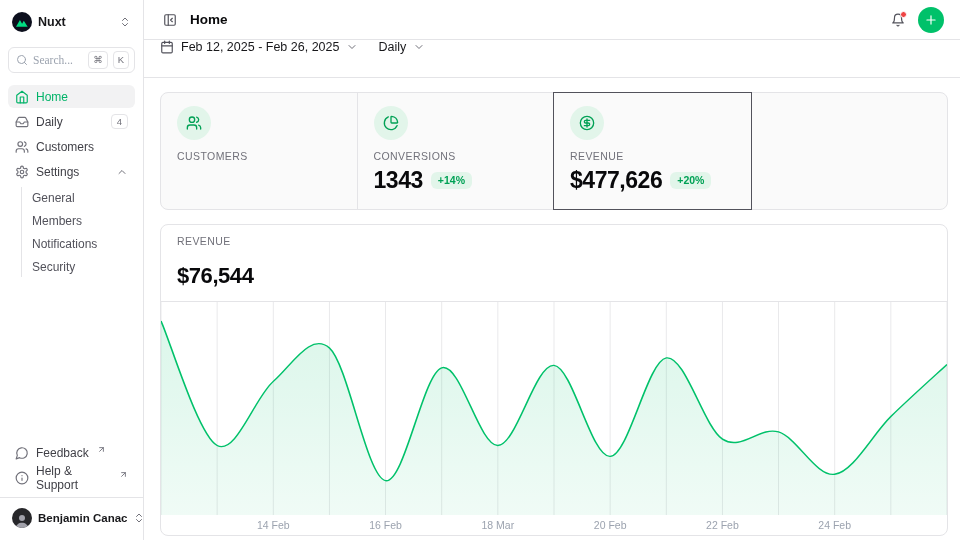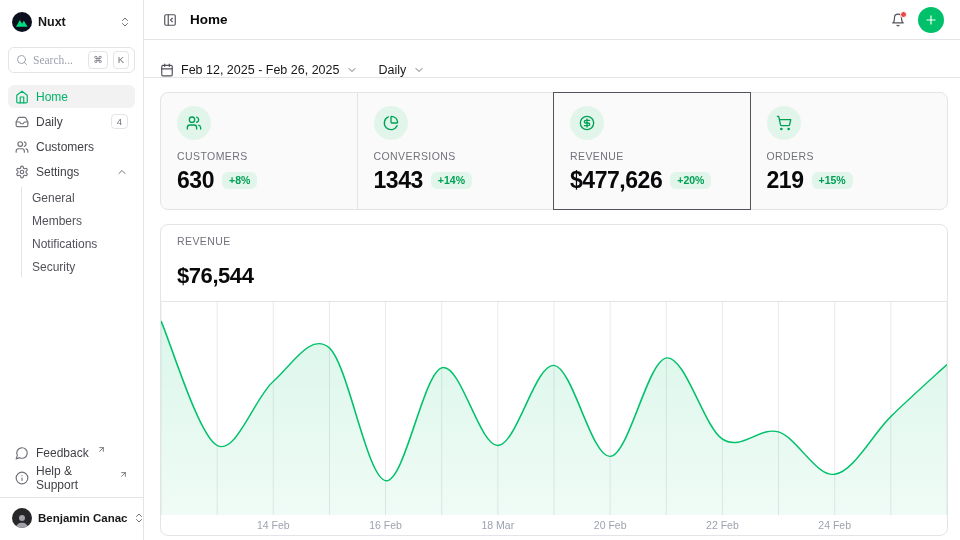--- a/index.html
+++ b/index.html
@@ -39,21 +39,21 @@
   .user-name { font-size:11.5px; font-weight:600; color:#18181b; white-space:nowrap; }
 
   
   main { flex:1; display:flex; flex-direction:column; min-width:0; }
   .topbar { height:40px; flex:none; border-bottom:1px solid #e4e4e7; display:flex; align-items:center; padding:0 16px; gap:10px; }
   .icon-btn { background:none; border:0; cursor:pointer; color:#52525b; display:flex; align-items:center; justify-content:center; padding:3px; border-radius:6px; position:relative; }
   .page-title { font-size:13.5px; font-weight:700; color:#09090b; }
   .topbar-right { margin-left:auto; display:flex; align-items:center; gap:10px; }
   .dot { position:absolute; top:1px; right:1px; width:7px; height:7px; border-radius:50%; background:#ef4444; border:1.5px solid #fff; }
   .plus-btn { width:26px; height:26px; border-radius:50%; background:#00c16a; border:0; cursor:pointer; color:#fff; display:flex; align-items:center; justify-content:center; }
-  .toolbar { height:38px; flex:none; border-bottom:1px solid #e4e4e7; display:flex; align-items:flex-end; padding:0 16px; gap:20px; }
+  .toolbar { height:38px; flex:none; border-bottom:1px solid #e4e4e7; display:flex; align-items:flex-start; padding:0 16px; gap:20px; }
   .tool-btn { display:flex; align-items:center; gap:7px; background:none; border:0; cursor:pointer; font-family:inherit; font-size:12.5px; font-weight:500; color:#18181b; }
   .tool-btn .tico { color:#52525b; display:flex; }
   .tool-btn .chev { color:#71717a; display:flex; }
 
   .content { flex:1; min-height:0; padding:14px 12px 4px 16px; display:flex; flex-direction:column; }
 
   
   .stats-row { display:grid; grid-template-columns:repeat(4,1fr); border:1px solid #e4e4e7; border-radius:8px; background:#fafafa; flex:none; }
   .stat-card { padding:13px 16px 15px; position:relative; cursor:pointer; }
   .stat-card:not(:last-child) { border-right:1px solid #e4e4e7; }
@@ -260,24 +260,20 @@
       <div class="stat-card">
         <div class="stat-icon">
             <svg class="ic" viewBox="0 0 24 24">
               <path d="M16 21v-2a4 4 0 0 0-4-4H6a4 4 0 0 0-4 4v2"></path>
               <circle cx="9" cy="7" r="4"></circle>
               <path d="M22 21v-2a4 4 0 0 0-3-3.87"></path>
               <path d="M16 3.13a4 4 0 0 1 0 7.75"></path>
             </svg>
           </div>
         <div class="stat-label">CUSTOMERS</div>
-        <div class="stat-value-row">
-          <span class="stat-value">630</span>
-          <span class="stat-delta">+8%</span>
-        </div>
       </div>
       <div class="stat-card">
         <div class="stat-icon">
             <svg class="ic" viewBox="0 0 24 24">
               <path d="M21 12c.55 0 1-.45.95-1a10 10 0 0 0-8.95-8.95c-.55-.05-1 .4-1 .95v8a1 1 0 0 0 1 1z"></path>
               <path d="M21.21 15.89A10 10 0 1 1 8 2.83"></path>
             </svg>
           </div>
         <div class="stat-label">CONVERSIONS</div>
         <div class="stat-value-row">
@@ -290,34 +286,20 @@
             <svg class="ic" viewBox="0 0 24 24">
               <circle cx="12" cy="12" r="10"></circle>
               <path d="M16 8h-6a2 2 0 1 0 0 4h4a2 2 0 1 1 0 4H8"></path>
               <path d="M12 18V6"></path>
             </svg>
           </div>
         <div class="stat-label">REVENUE</div>
         <div class="stat-value-row">
           <span class="stat-value">$477,626</span>
           <span class="stat-delta">+20%</span>
-        </div>
-      </div>
-      <div class="stat-card">
-        <div class="stat-icon">
-            <svg class="ic" viewBox="0 0 24 24">
-              <circle cx="8" cy="21" r="1"></circle>
-              <circle cx="19" cy="21" r="1"></circle>
-              <path d="M2.05 2.05h2l2.66 12.42a2 2 0 0 0 2 1.58h9.78a2 2 0 0 0 1.95-1.57l1.65-7.43H5.12"></path>
-            </svg>
-          </div>
-        <div class="stat-label">ORDERS</div>
-        <div class="stat-value-row">
-          <span class="stat-value">219</span>
-          <span class="stat-delta">+15%</span>
         </div>
       </div>
     </div>
 
     <div class="chart-card">
       <div class="chart-header">
         <div class="chart-label">REVENUE</div>
         <div class="chart-value">$76,544</div>
       </div>
       <div class="chart-body">

